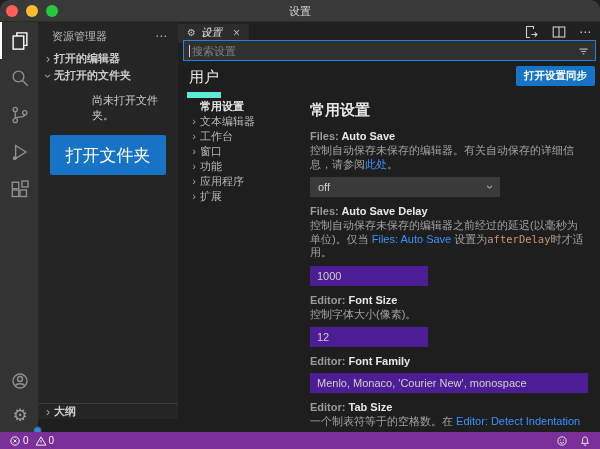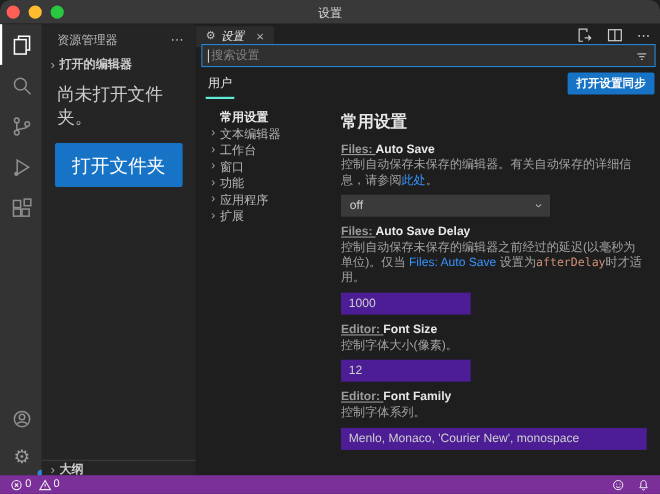--- a/index.html
+++ b/index.html
@@ -50,36 +50,36 @@
   .ab-spacer { flex:1; }
   .ab-bottom .ab-item { height:34px; }
   .gear-wrap { position:relative; font-size:17px; line-height:1; color:#9d9d9d; }
   .gear-badge {
     position:absolute; right:-4px; bottom:-3px; width:9px; height:9px;
     border-radius:50%; background:#2f86d2; border:1px solid #333333;
   }
 
   
   .sidebar {
-    position:absolute; top:22px; left:38px; bottom:15px; width:140px;
+    position:absolute; top:22px; left:38px; bottom:30px; width:140px;
     background:#252526;
   }
   .sb-header {
     height:28px; display:flex; align-items:center; padding:0 10px 0 14px;
     font-size:11px; color:#bbbbbb;
   }
   .sb-header .more { margin-left:auto; color:#b0b0b0; font-size:12px; cursor:pointer; letter-spacing:1px; }
   .sb-row {
     height:17px; display:flex; align-items:center; padding:0 4px;
     font-size:11px; font-weight:bold; color:#cccccc; cursor:pointer;
   }
   .chev { display:inline-block; width:12px; text-align:center; font-weight:normal;
           color:#a5a5a5; font-size:12px; line-height:1; }
   .chev.down { transform:rotate(90deg); }
-  .sb-note { padding:9px 14px 6px 14px; font-size:16px; color:#cccccc; }
+  .sb-note { padding:9px 14px 6px 14px; font-size:11px; color:#cccccc;margin-left:40px; }
   .sb-open-btn {
     display:block; margin:6px 12px 0 12px; width:116px; height:40px;
     background:var(--accent); color:#ffffff; border:none; border-radius:2px;
     font-size:17px; font-family:inherit; cursor:pointer;
   }
   .sb-outline {
     position:absolute; bottom:0; left:0; right:0; height:16px;
     border-top:1px solid #3c3c3c; display:flex; align-items:center;
     padding:0 4px; font-size:11px; font-weight:bold; color:#cccccc; cursor:pointer;
   }
@@ -108,22 +108,22 @@
   .search-input {
     width:100%; height:100%; background:transparent; border:none; outline:none;
     color:#cccccc; font-size:11px; padding:0 6px 0 8px; font-family:inherit;
   }
   .search-input::placeholder { color:#828282; }
   .search-caret { position:absolute; left:5px; top:4px; width:1px; height:12px; background:#cfcfcf; }
   .filter-icon { position:absolute; right:5px; top:4px; color:#b5b5b5; cursor:pointer; }
 
   .scope-row { position:absolute; top:44px; left:0; right:0; height:24px; }
   .scope-tab {
-    position:absolute; left:9px; top:2px; font-size:11px; color:#e7e7e7;
-    padding:0 2px 5px 2px; border-bottom:2px solid #5eead4; cursor:pointer;
+    position:absolute; left:9px; top:2px; font-size:15px; color:#e7e7e7;
+    padding:0 2px 5px 2px; border-bottom:6px solid #5eead4; cursor:pointer;
   }
   .sync-btn {
     position:absolute; right:5px; top:0; height:20px; padding:0 8px;
     background:var(--accent); color:#ffffff; border:none; border-radius:2px;
     font-size:10.5px; font-weight:bold; font-family:Liberation Mono, monospace; cursor:pointer;
   }
 
   .settings-area {
     position:absolute; top:68px; left:6px; right:0; bottom:0;
     display:flex; overflow:hidden;
@@ -134,21 +134,21 @@
     font-size:11px; color:#b6b6b6; cursor:pointer; white-space:nowrap;
   }
   .toc-item .chev { font-size:11px; }
   .toc-item .chev.hidden { visibility:hidden; }
   .toc-item.active .toc-label { color:#e7e7e7; font-weight:bold; }
 
   .content { flex:1; padding:9px 12px 0 0; overflow:hidden; }
   .content h1 { font-size:15px; font-weight:bold; color:#e7e7e7; margin:2px 0 10px 0; }
   .setting-block { margin-bottom:8px; }
   .setting-label { font-size:11px; line-height:12px; }
-  .setting-cat  { color:#9a9a9a; font-weight:bold;text-decoration:underline; }
+  .setting-cat  { color:#9a9a9a; font-weight:bold; }
   .setting-name { color:#e7e7e7; font-weight:bold; }
   .setting-desc { font-size:11px; line-height:13.5px; color:#a2a2a2; margin-top:2px; }
   .desc-link { color:var(--link); cursor:pointer; }
   .desc-code { font-family:"DejaVu Sans Mono", monospace; font-size:10.5px; color:var(--code); }
   .setting-select {
     margin-top:6px; width:190px; height:20px; background:#3a3a3a;
     display:flex; align-items:center; padding:0 8px; font-size:11px;
     color:#cfcfcf; cursor:pointer;
   }
   .select-chevron { margin-left:auto; display:inline-block; transform:rotate(90deg);
@@ -245,20 +245,24 @@
 </div>
 
 <div class="sidebar">
   <div class="sb-header">
     <span>资源管理器</span>
     <span class="more">⋯</span>
   </div>
   <div class="sb-row">
     <span class="chev">›</span>
     <span>打开的编辑器</span>
+  </div>
+  <div class="sb-row">
+    <span class="chev down">›</span>
+    <span>无打开的文件夹</span>
   </div>
   <div class="sb-note">尚未打开文件夹。</div>
   <button class="sb-open-btn">打开文件夹</button>
   <div class="sb-outline">
     <span class="chev">›</span>
     <span>大纲</span>
   </div>
 </div>
 
 <div class="editor">
@@ -347,22 +351,25 @@
             <div class="setting-desc"><span class="desc-text">控制自动保存未保存的编辑器之前经过的延迟(以毫秒为单位)。仅当 </span><span class="desc-link">Files: Auto Save</span><span class="desc-text"> 设置为</span><span class="desc-code">afterDelay</span><span class="desc-text">时才适用。</span></div>
             <input class="setting-input" value="1000" style="">
           </div>
           <div class="setting-block">
             <div class="setting-label"><span class="setting-cat">Editor: </span><span class="setting-name">Font Size</span></div>
             <div class="setting-desc"><span class="desc-text">控制字体大小(像素)。</span></div>
             <input class="setting-input" value="12" style="">
           </div>
           <div class="setting-block">
             <div class="setting-label"><span class="setting-cat">Editor: </span><span class="setting-name">Font Family</span></div>
-            <div class="setting-desc"><span class="desc-text">控制字体系列。</span></div>
             <input class="setting-input wide" value="Menlo, Monaco, 'Courier New', monospace" style="">
+          </div>
+          <div class="setting-block">
+            <div class="setting-label"><span class="setting-cat">Editor: </span><span class="setting-name">Tab Size</span></div>
+            <div class="setting-desc"><span class="desc-text">一个制表符等于的空格数。在 </span><span class="desc-link">Editor: Detect Indentation</span></div>
           </div>
         </div>
     </div>
   </div>
 </div>
 
 <div class="statusbar">
   <div class="sb-left">
     <div class="status-item">
       <span>

